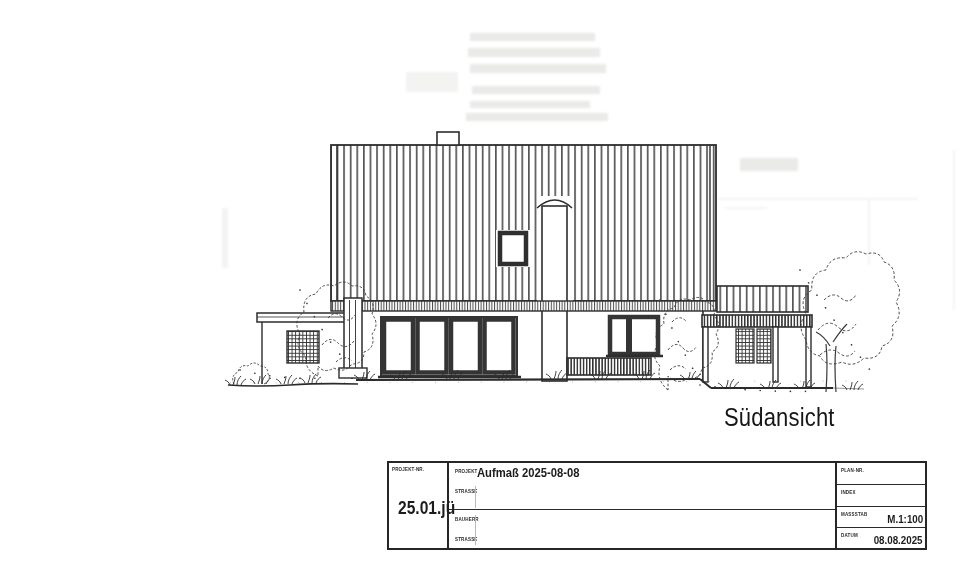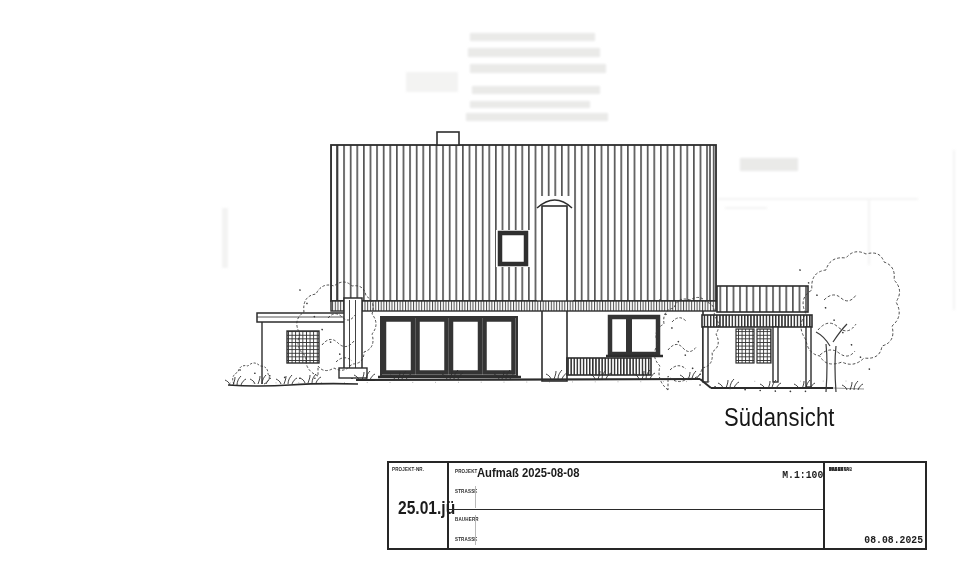--- a/index.html
+++ b/index.html
@@ -22,21 +22,21 @@
            transform:scaleX(.9);transform-origin:left top;white-space:nowrap;letter-spacing:.2px;}
   .tb-left{width:60px;border-right:2px solid #262626;position:relative;}
   .tb-left .val{position:absolute;left:9px;top:34px;font-size:19px;font-weight:600;
                 transform:scaleX(.82);transform-origin:left top;white-space:nowrap;}
   .tb-mid{flex:1;position:relative;border-right:2px solid #262626;}
   .tb-mid .row-top{height:47px;border-bottom:1.6px solid #2a2a2a;position:relative;}
   .tb-mid .row-bot{position:relative;height:38px;}
   .tb-mid .val{position:absolute;left:28px;top:3px;font-size:12.5px;font-weight:700;
                transform:scaleX(.9);transform-origin:left top;white-space:nowrap;}
   .tb-vline{position:absolute;left:26px;width:1px;background:#b9b9b9;}
-  .tb-right{width:100px;display:flex;flex-direction:row;font-family:Liberation Mono, monospace;}
+  .tb-right{width:88px;display:flex;flex-direction:column;}
   .tb-right .cell{position:relative;border-bottom:1.4px solid #2a2a2a;}
   .tb-right .cell:last-child{border-bottom:none;}
   .tb-right .cval{position:absolute;right:2px;bottom:2px;font-size:11.5px;font-weight:700;
                   transform:scaleX(.85);transform-origin:right bottom;white-space:nowrap;}
 </style>
 </head>
 <body>
 
 <div class="sheet">
 

